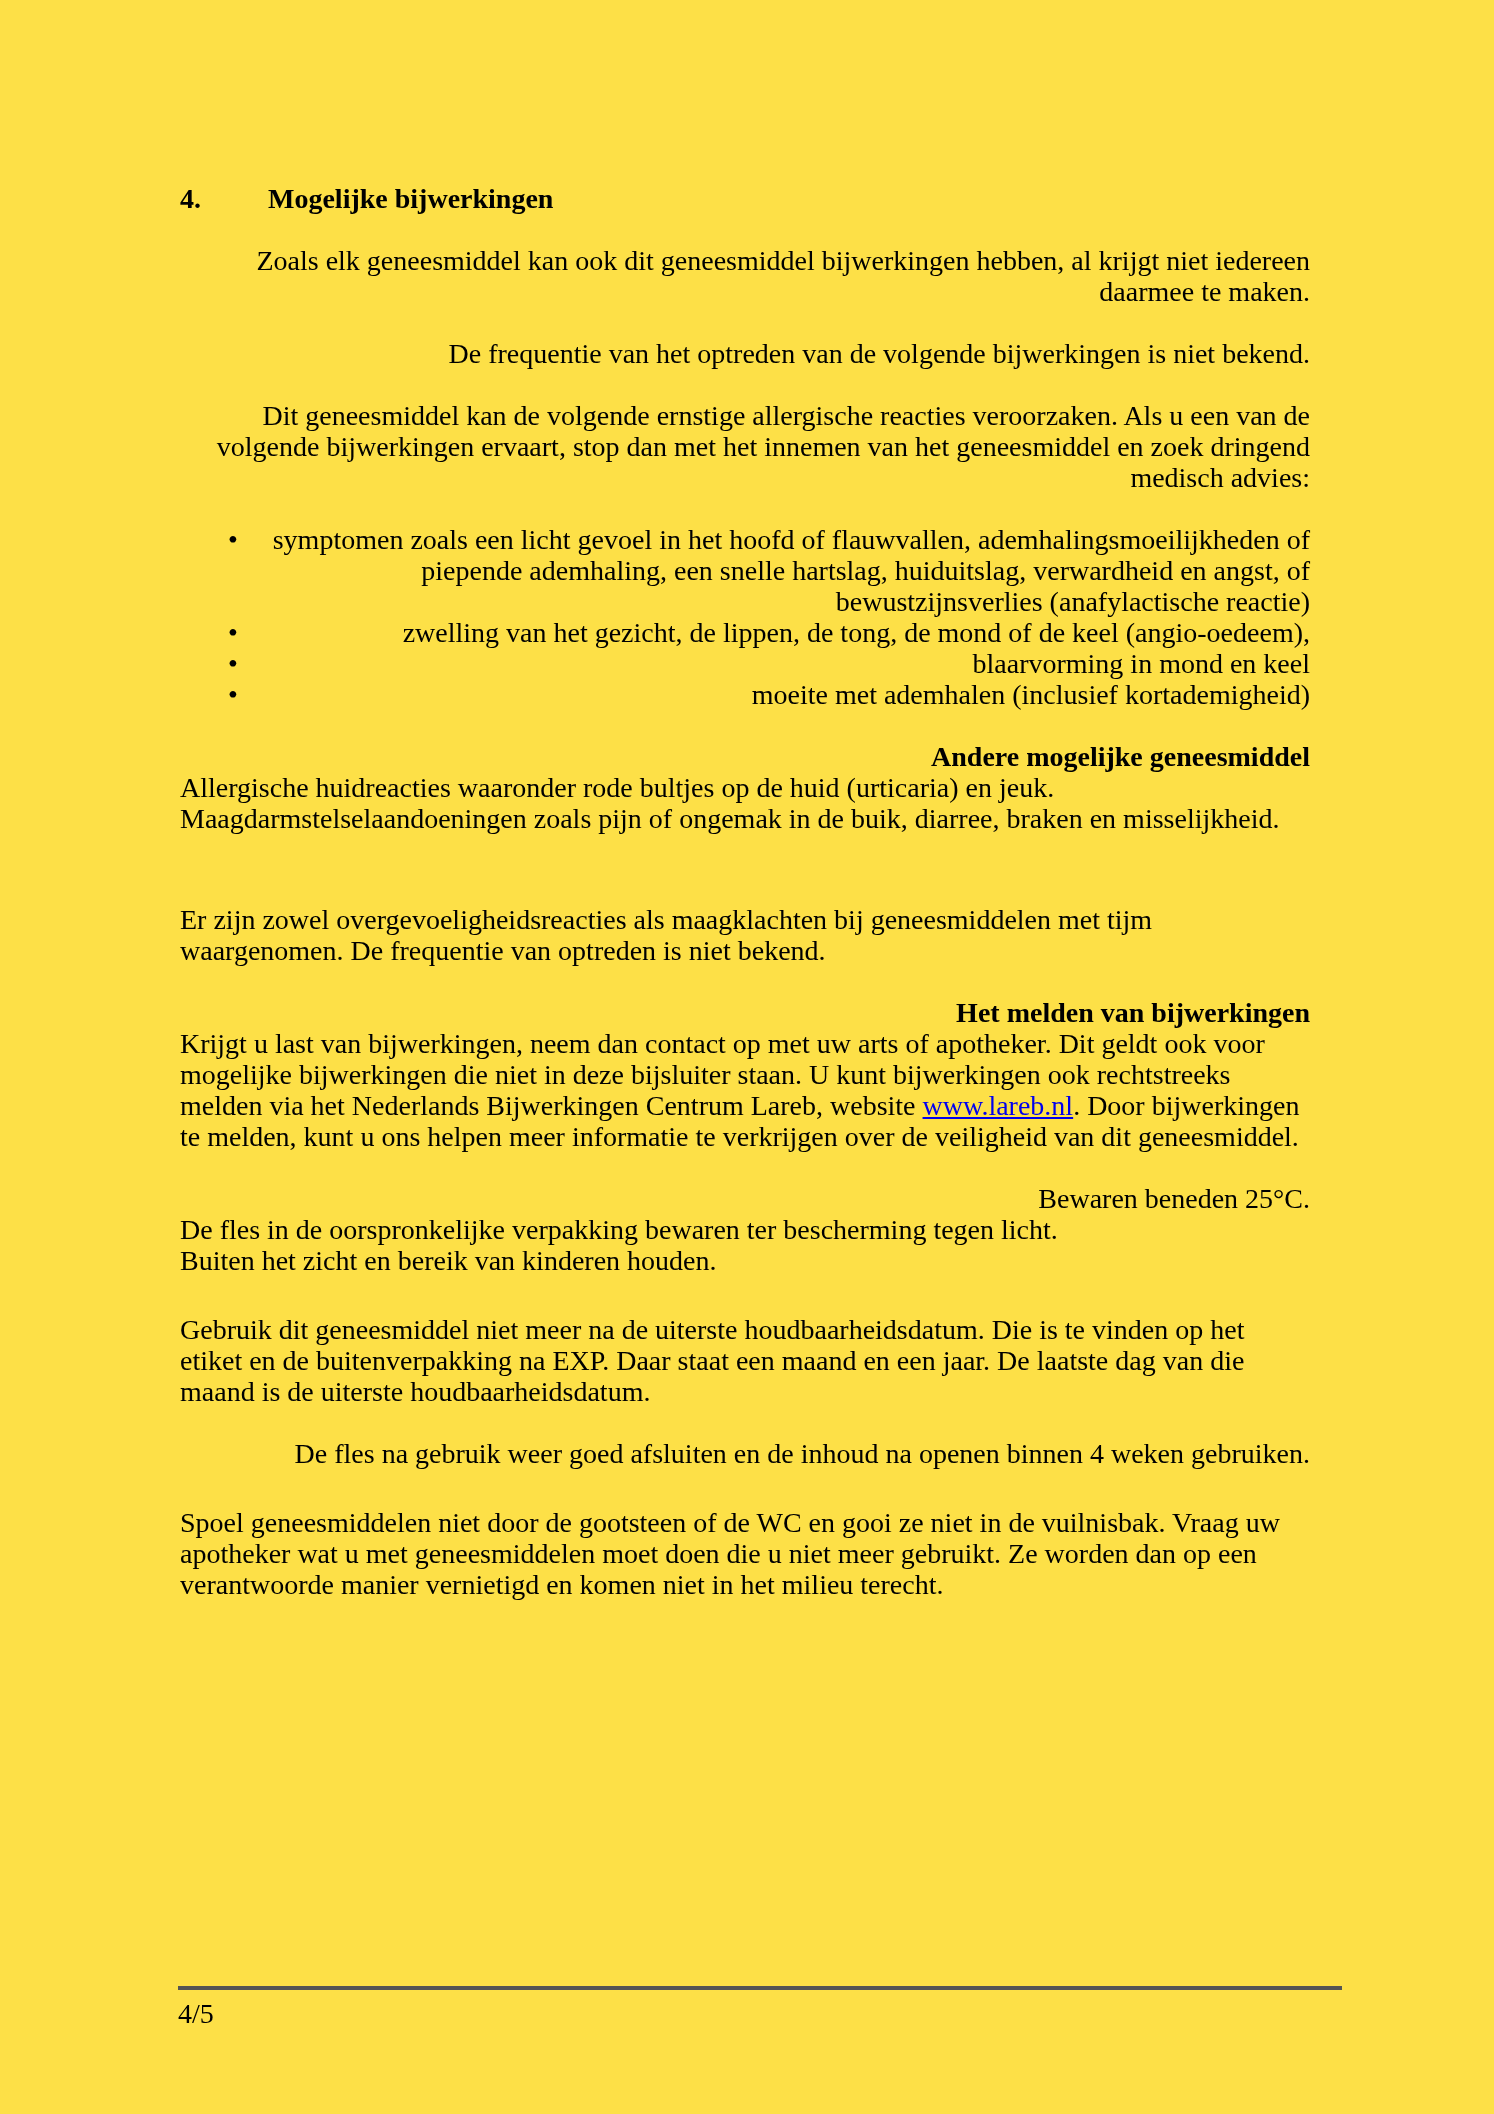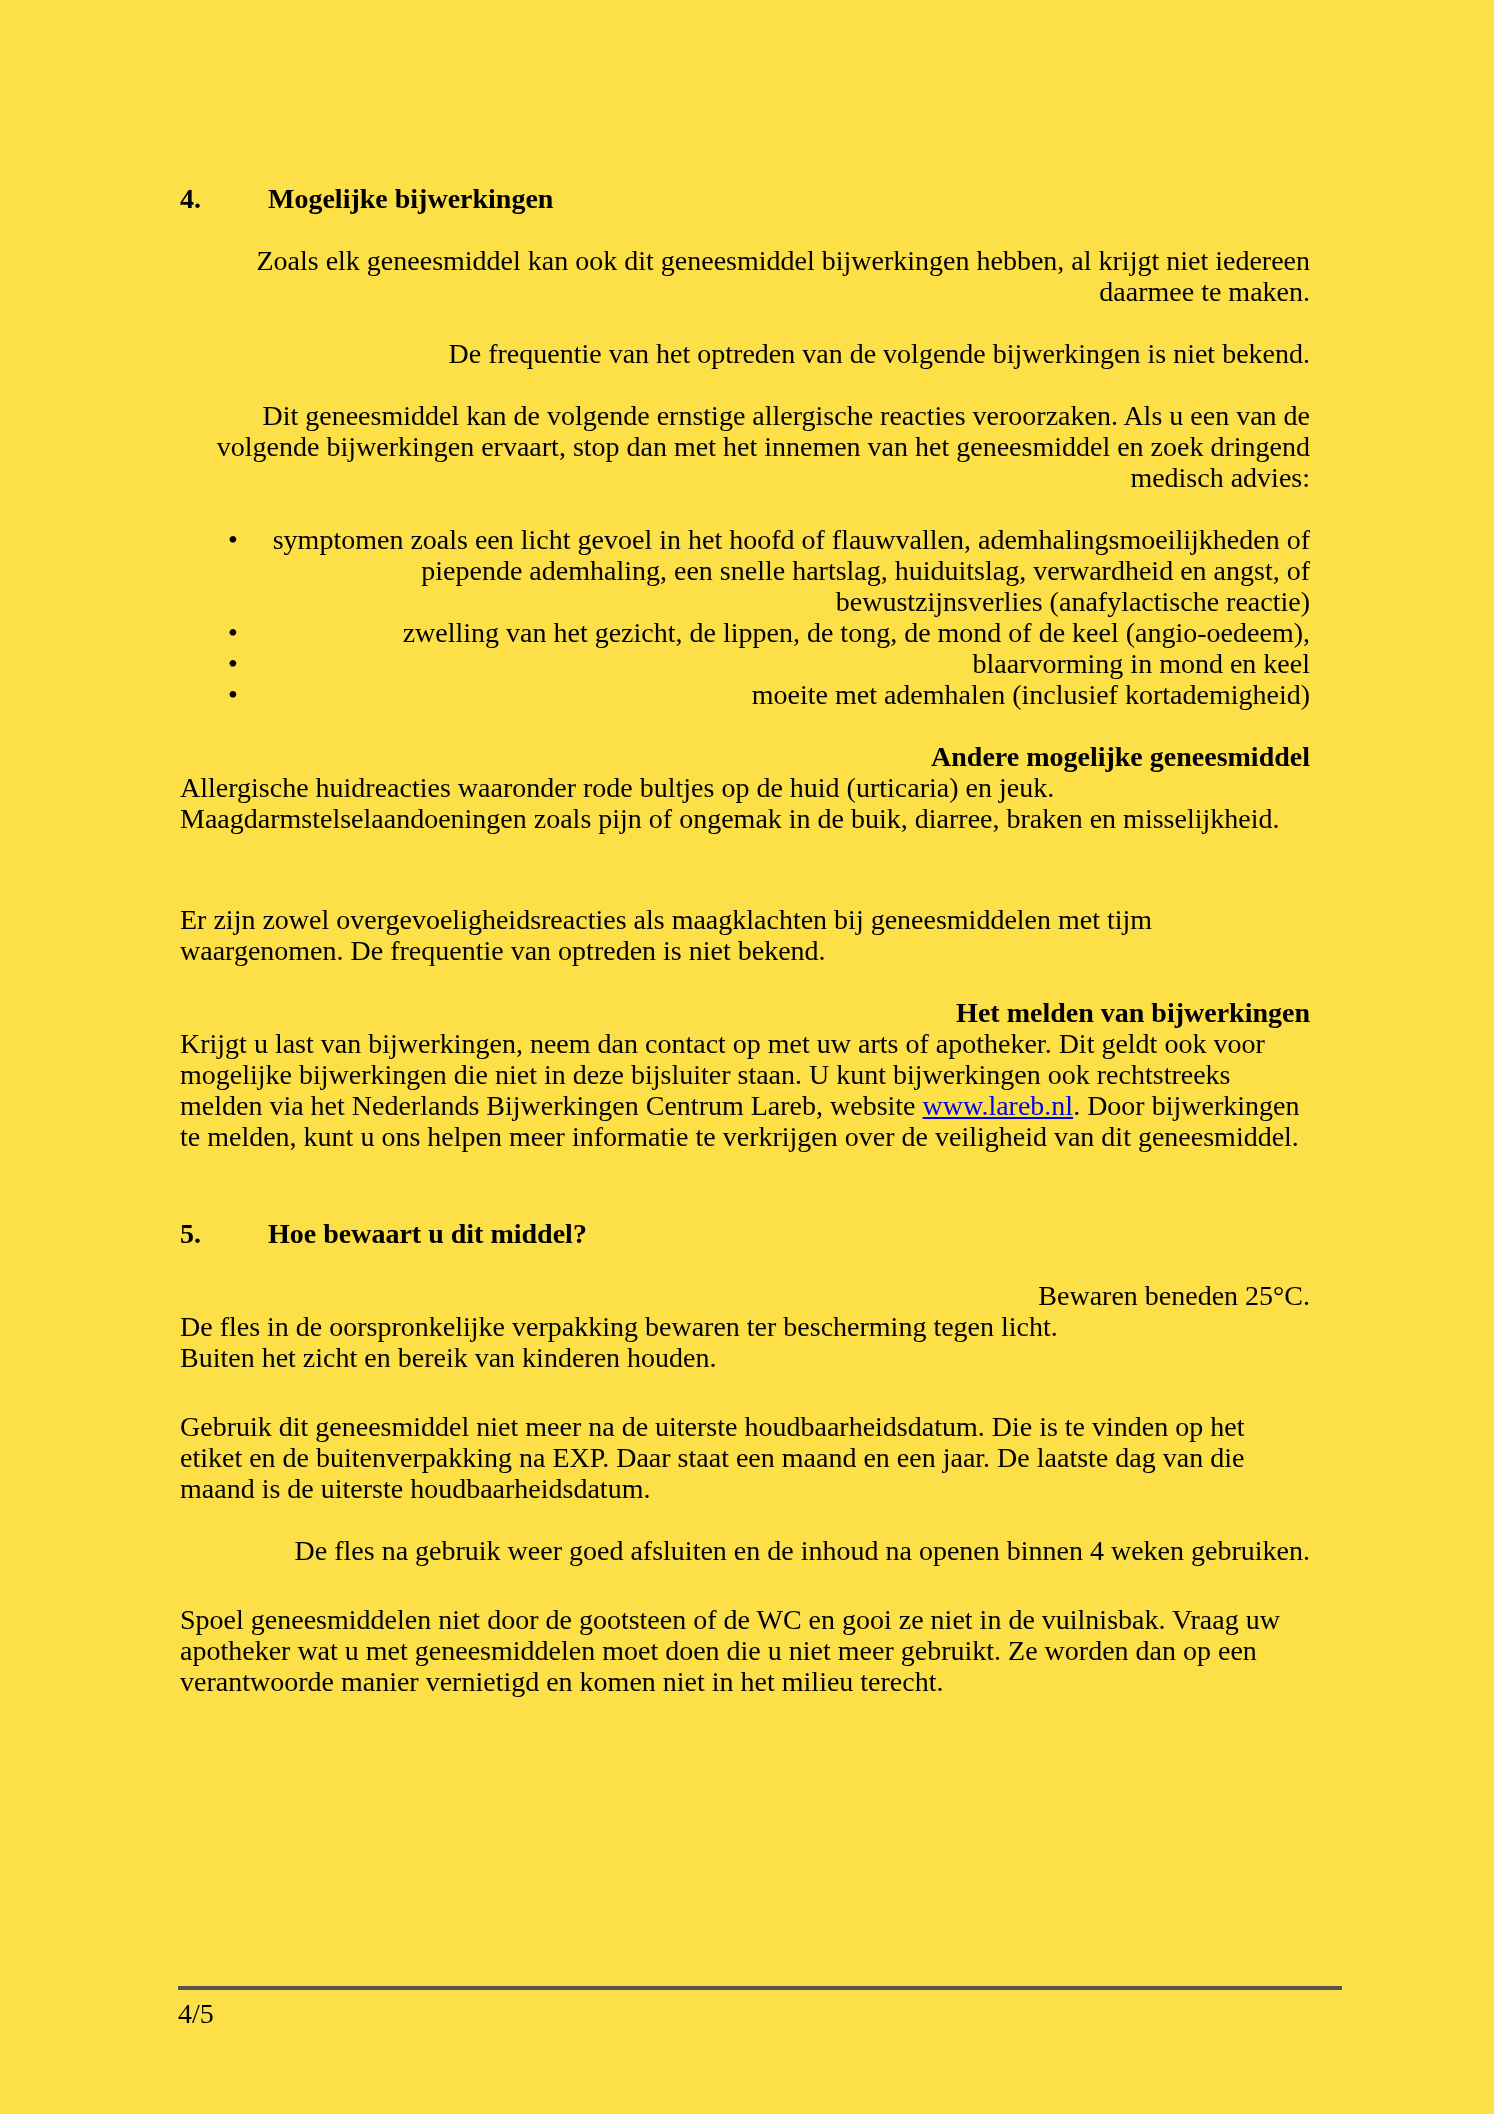--- a/index.html
+++ b/index.html
@@ -87,21 +87,20 @@
 
     <h3 class="sub-heading mt1">Andere mogelijke geneesmiddel</h3>
     <p>Allergische huidreacties waaronder rode bultjes op de huid (urticaria) en jeuk.</p>
     <p>Maagdarmstelselaandoeningen zoals pijn of ongemak in de buik, diarree, braken en misselijkheid.</p>
 
     <p class="mt2">Er zijn zowel overgevoeligheidsreacties als maagklachten bij geneesmiddelen met tijm waargenomen. De frequentie van optreden is niet bekend.</p>
 
     <h3 class="sub-heading mt1">Het melden van bijwerkingen</h3>
     <p><span>Krijgt u last van bijwerkingen, neem dan contact op met uw arts of apotheker. Dit geldt ook voor mogelijke bijwerkingen die niet in deze bijsluiter staan. U kunt bijwerkingen ook rechtstreeks melden via het Nederlands Bijwerkingen Centrum Lareb, website </span><a class="link" href="#">www.lareb.nl</a><span>. Door bijwerkingen te melden, kunt u ons helpen meer informatie te verkrijgen over de veiligheid van dit geneesmiddel.</span></p>
 
-    <h2 class="sec-heading mt-h5"><span class="h-num">5.</span><span>Hoe bewaart u dit middel?</span></h2>
 
     <p class="mt1">Bewaren beneden 25°C.</p>
     <p>De fles in de oorspronkelijke verpakking bewaren ter bescherming tegen licht.</p>
     <p>Buiten het zicht en bereik van kinderen houden.</p>
 
     <p class="mt-sm">Gebruik dit geneesmiddel niet meer na de uiterste houdbaarheidsdatum. Die is te vinden op het etiket en de buitenverpakking na EXP. Daar staat een maand en een jaar. De laatste dag van die maand is de uiterste houdbaarheidsdatum.</p>
 
     <p class="mt1">De fles na gebruik weer goed afsluiten en de inhoud na openen binnen 4 weken gebruiken.</p>
 
     <p class="mt-sm">Spoel geneesmiddelen niet door de gootsteen of de WC en gooi ze niet in de vuilnisbak. Vraag uw apotheker wat u met geneesmiddelen moet doen die u niet meer gebruikt. Ze worden dan op een verantwoorde manier vernietigd en komen niet in het milieu terecht.</p>

